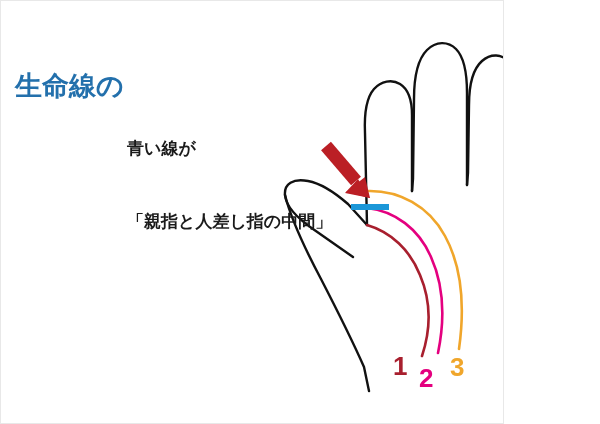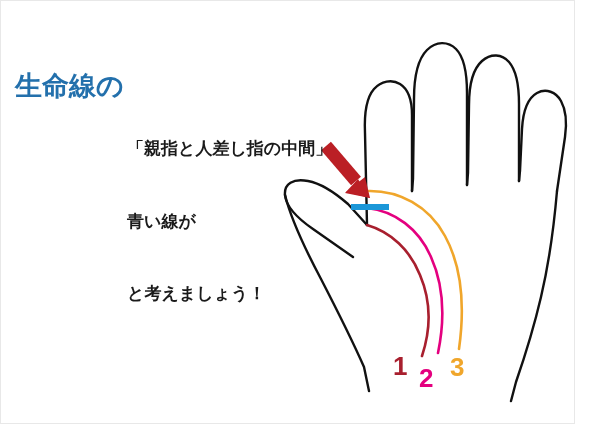--- a/index.html
+++ b/index.html
@@ -2,21 +2,21 @@
 <html><head>
 <meta charset="utf-8">
 <style>
   html, body {
     margin: 0;
     padding: 0;
     background: #ffffff;
   }
   #stage {
     position: relative;
-    width: 575px;
+    width: 504px;
     height: 424px;
     background: #ffffff;
     border: 1px solid #e8e8e8;
     box-sizing: border-box;
     overflow: hidden;
     font-family: "Liberation Sans", "DejaVu Sans", sans-serif;
   }
   #hand-svg {
     position: absolute;
     left: 0;
@@ -95,22 +95,21 @@
       <polygon points="369,197 344,192 357,178" fill="#bb1f25"></polygon>
       <polygon points="369,197 345,191 364,176" fill="#bb1f25"></polygon>
     </g>
   </svg>
 
   <div class="title-block" style="color:#2370ac">
     <span class="title-line">生命線の</span>
   </div>
 
   <div class="caption-block">
+    <span class="caption-line">青い線が</span>
     <span class="caption-line">「親指と人差し指の中間」</span>
-    <span class="caption-line">青い線が</span>
-    <span class="caption-line">と考えましょう！</span>
   </div>
 
   <span class="num-label" id="num-1" style="color:#a81f2e">1</span>
   <span class="num-label" id="num-2" style="color:#e4007f">2</span>
   <span class="num-label" id="num-3" style="color:#f0a62b">3</span>
 
 </div>
 
 </body></html>

